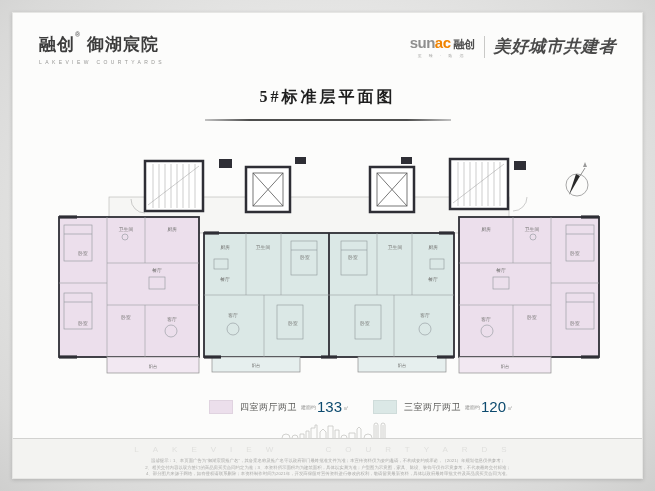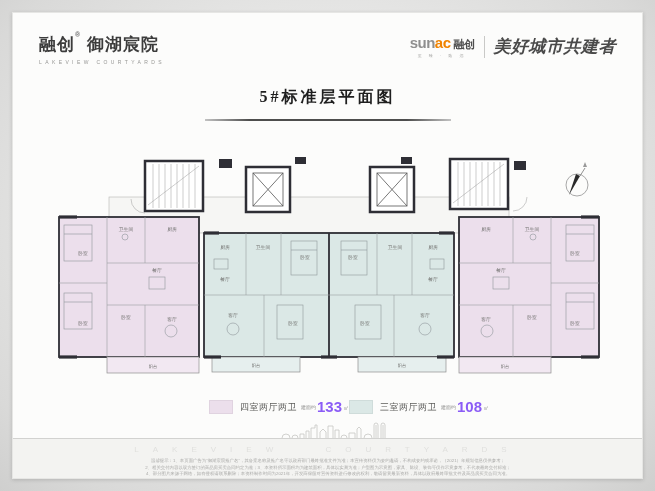--- a/index.html
+++ b/index.html
@@ -31,27 +31,27 @@
   
   .title{position:absolute;top:74px;left:0;width:100%;text-align:center;
     font-family:"Liberation Serif","DejaVu Serif",serif;font-size:16px;font-weight:600;
     letter-spacing:3px;color:#1f1f1f;}
   .title-rule{position:absolute;top:106px;left:50%;width:246px;margin-left:-123px;height:2px;
     background:linear-gradient(to right,#c2c2c2,#4d4d4d 18%,#4d4d4d 82%,#c2c2c2);}
   
   .plan{position:absolute;left:36px;top:142px;}
   .plan text{font-family:"Liberation Sans","DejaVu Sans",sans-serif;fill:#70706e;}
   
-  .legend{position:absolute;left:196px;top:387px;display:flex;align-items:center;}
+  .legend{position:absolute;left:196px;top:387px;display:flex;align-items:center;gap:24px;}
   .legend-item{display:flex;align-items:center;white-space:nowrap;}
   .swatch{width:22px;height:12px;margin-right:7px;border:1px solid rgba(0,0,0,.05);}
   .swatch-pink{background:#ecdfec;} .swatch-teal{background:#dbe8e6;}
   .legend-label{font-size:9px;color:#5c5c5a;letter-spacing:.5px;margin-right:4px;}
   .legend-prefix{font-size:5px;color:#8d8d8b;margin-right:1px;}
-  .legend-area{font-size:15px;color:#8b5cf6;font-weight:700;line-height:14px;}
+  .legend-area{font-size:15px;color:#0c4a6e;font-weight:400;line-height:14px;}
   .legend-unit{font-size:6px;color:#8d8d8b;margin-left:1px;align-self:flex-end;padding-bottom:1px;}
   
   .skyline{position:absolute;left:268px;top:409px;}
   .card-footer{position:absolute;left:0;right:0;top:425px;bottom:0;
     background:#f3f3f1;border-top:1px solid #d2d2d0;}
   .watermark{position:absolute;top:6px;left:0;width:100%;text-align:center;
     font-size:8px;color:#dfdfdd;letter-spacing:14px;word-spacing:22px;white-space:nowrap;}
   .disclaimer{position:absolute;top:19px;left:50%;width:1150px;margin-left:-575px;
     transform:scale(0.55);transform-origin:top center;text-align:center;
     font-size:8px;line-height:1.45;color:#aaaaa8;}
@@ -269,21 +269,21 @@
       <span class="swatch swatch-pink"></span>
       <span class="legend-label">四室两厅两卫</span>
       <span class="legend-prefix">建面约</span>
       <span class="legend-area">133</span>
       <span class="legend-unit">㎡</span>
     </div>
     <div class="legend-item">
       <span class="swatch swatch-teal"></span>
       <span class="legend-label">三室两厅两卫</span>
       <span class="legend-prefix">建面约</span>
-      <span class="legend-area">108</span>
+      <span class="legend-area">120</span>
       <span class="legend-unit">㎡</span>
     </div>
   </div>
 
   <svg class="skyline" width="110" height="17" viewBox="0 0 110 17">
     <g stroke="#c6c6c4" stroke-width="0.8" fill="none">
       <path d="M1 16 a4 4 0 0 1 8 0"></path>
       <path d="M11 16 a3 3 0 0 1 6 0"></path>
       <path d="M19 16 v-4 h4 v4"></path>
       <path d="M25 16 v-7 h3 v7"></path>

